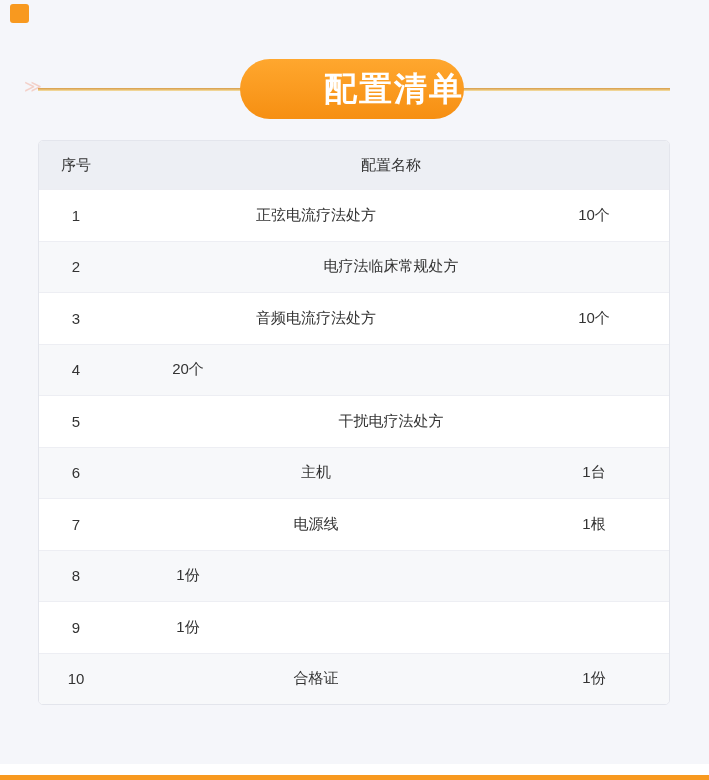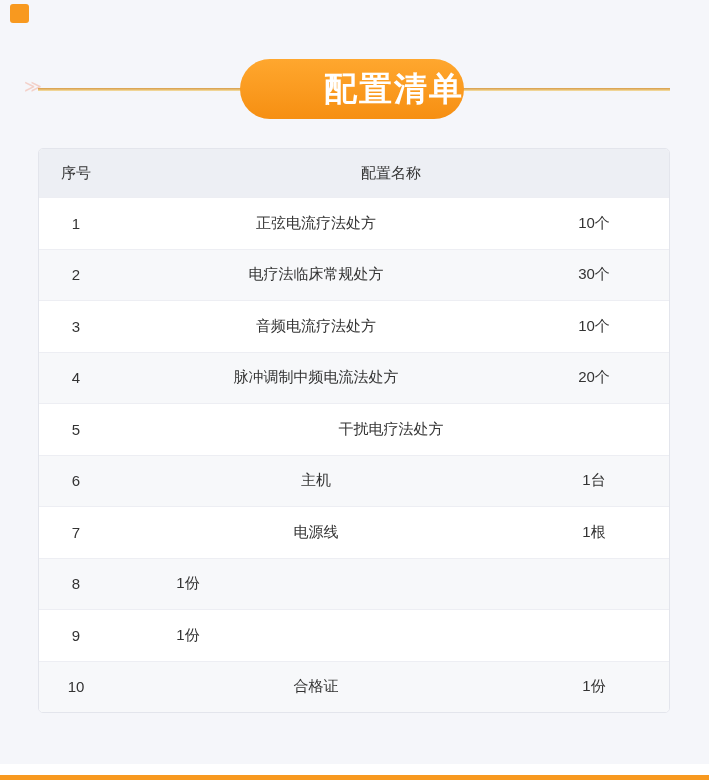--- a/index.html
+++ b/index.html
@@ -37,21 +37,21 @@
     border-radius: 30px;
     display: flex; align-items: center; justify-content: flex-end;
   }
   .title-badge span {
     color: #ffffff; font-size: 33px; font-weight: bold;
     letter-spacing: 2px; padding-left: 2px;
   }
 
   
   .table {
-    position: absolute; left: 38px; top: 148px;
+    position: absolute; left: 38px; top: 140px;
     width: 632px; height: 565px;
     background: #ffffff;
     border: 1px solid #e3e5ec; border-radius: 5px;
     overflow: hidden; box-sizing: border-box;
   }
   .thead {
     display: flex; align-items: center;
     height: 48px; background: #edeff4;
     font-size: 15px; color: #333;
   }
@@ -99,30 +99,28 @@
     </div>
     <div id="rows">
         <div class="trow">
     <div class="cell c1">1</div>
     <div class="cell c2">正弦电流疗法处方</div>
     <div class="cell c3">10个</div>
   </div>
         <div class="trow even">
     <div class="cell c1">2</div>
     <div class="cell c2">电疗法临床常规处方</div>
-    <div class="cell c3">30个</div>
   </div>
         <div class="trow">
     <div class="cell c1">3</div>
     <div class="cell c2">音频电流疗法处方</div>
     <div class="cell c3">10个</div>
   </div>
         <div class="trow even">
     <div class="cell c1">4</div>
-    <div class="cell c2">脉冲调制中频电流法处方</div>
     <div class="cell c3">20个</div>
   </div>
         <div class="trow">
     <div class="cell c1">5</div>
     <div class="cell c2">干扰电疗法处方</div>
   </div>
         <div class="trow even">
     <div class="cell c1">6</div>
     <div class="cell c2">主机</div>
     <div class="cell c3">1台</div>

